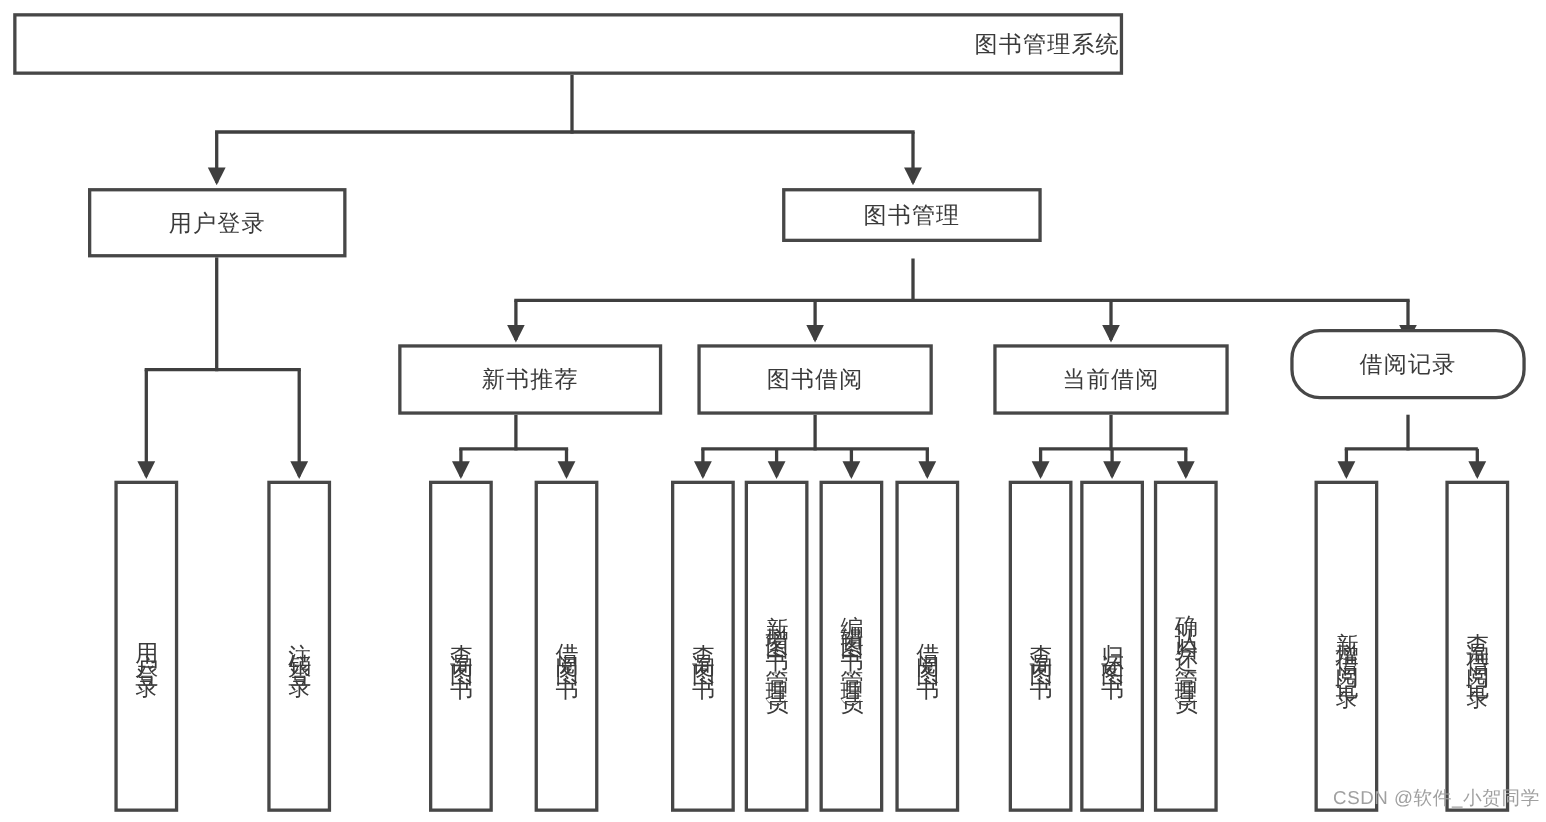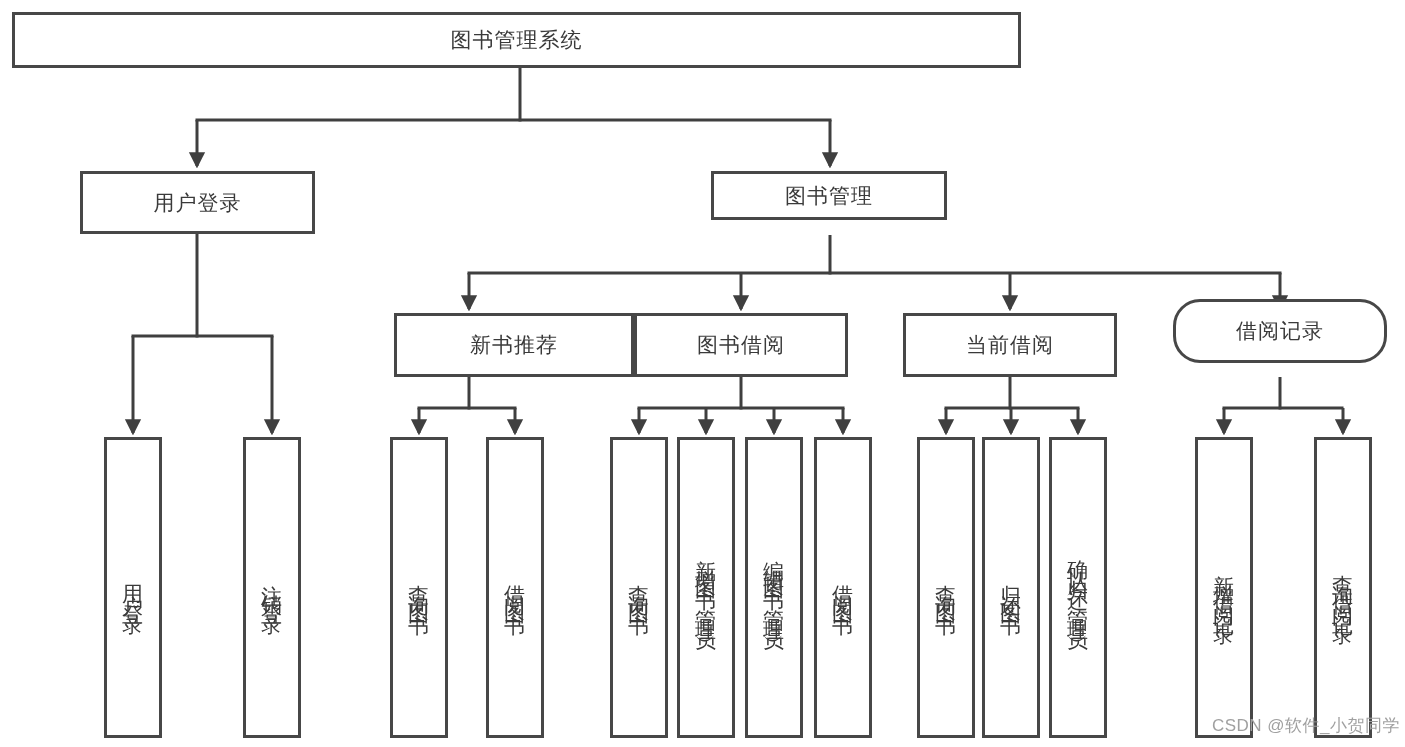--- a/index.html
+++ b/index.html
@@ -119,32 +119,32 @@
     </g>
 
     <g>
       <line x1="1280" y1="377" x2="1280" y2="409.5"></line>
       <line x1="1222.5" y1="408" x2="1343.5" y2="408"></line>
       <line class="arrowline" x1="1224" y1="408" x2="1224" y2="433"></line>
       <line class="arrowline" x1="1343" y1="408" x2="1343" y2="433"></line>
     </g>
   </svg>
 
-  <div class="node" style="left:12px;top:12px;width:1009px;height:56px;">
+  <div class="node" style="left:12px;top:12px;width:1009px;height:56px;justify-content:flex-end;">
     <span>图书管理系统</span>
   </div>
 
   <div class="node" style="left:80px;top:171px;width:235px;height:63px;">
     <span>用户登录</span>
   </div>
   <div class="node" style="left:711px;top:171px;width:236px;height:49px;">
     <span>图书管理</span>
   </div>
 
-  <div class="node" style="left:362px;top:313px;width:240px;height:64px;margin-left:32px;">
+  <div class="node" style="left:362px;top:313px;width:240px;height:64px;">
     <span>新书推荐</span>
   </div>
   <div class="node" style="left:903px;top:313px;width:214px;height:64px;">
     <span>当前借阅</span>
   </div>
   <div class="node" style="left:634px;top:313px;width:214px;height:64px;">
     <span>图书借阅</span>
   </div>
   <div class="node" style="left:1173px;top:299px;width:214px;height:64px;border-radius:27px;">
     <span>借阅记录</span>

